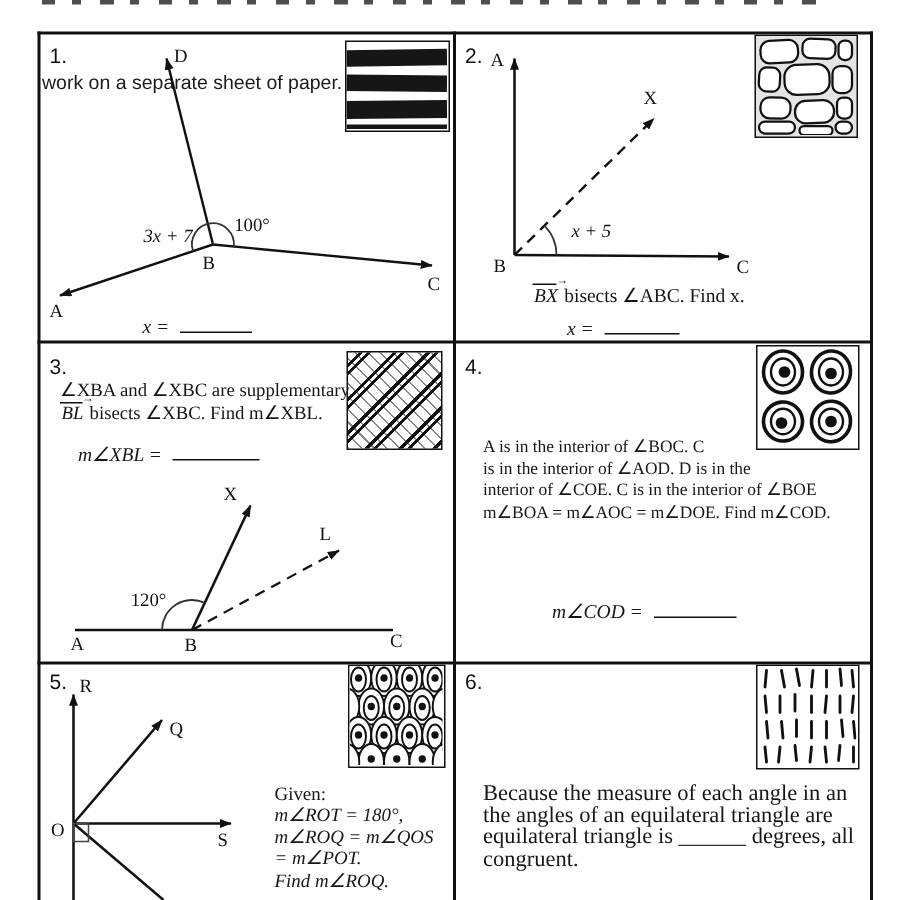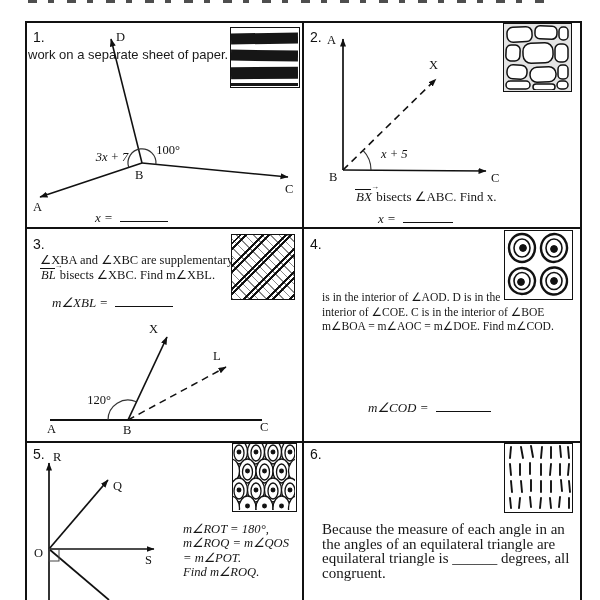--- a/index.html
+++ b/index.html
@@ -173,20 +173,21 @@
       <ellipse cx="17" cy="50" rx="8" ry="8.5" stroke-width="1.6"></ellipse>
       <circle cx="16" cy="51" r="3.4" fill="#111"></circle>
       <ellipse cx="49" cy="50" rx="13" ry="13.5" stroke-width="2.4" transform="rotate(5 49 50)"></ellipse>
       <ellipse cx="49" cy="50" rx="8" ry="8.5" stroke-width="1.6"></ellipse>
       <circle cx="49" cy="50" r="3.4" fill="#111"></circle>
     </g>
   </svg>
 </div>
 
 <div class="abs" style="left:322px;top:291px;">
+  <div class="p4line">A is in the interior of ∠BOC.  C</div>
   <div class="p4line">is in the interior of ∠AOD.  D is in the</div>
   <div class="p4line">interior of ∠COE.  C is in the interior of ∠BOE</div>
   <div class="p4line">m∠BOA = m∠AOC = m∠DOE.  Find m∠COD.</div>
 </div>
 
 <div class="abs ansrow" style="left:368px;top:399px;">
   <span class="math">m∠COD =</span>
   <span class="blank" style="width:55px;"></span>
 </div>
 
@@ -262,20 +263,21 @@
   <line x1="22" y1="106" x2="127" y2="106" stroke="#111" stroke-width="1.7" marker-end="url(#m5)"></line>
   <line x1="22" y1="106" x2="82" y2="157" stroke="#111" stroke-width="1.7"></line>
   <rect x="22" y="106" width="10" height="12" fill="none" stroke="#444" stroke-width="1"></rect>
   <text x="26" y="18" class="ptlabel">R</text>
   <text x="86" y="47" class="ptlabel">Q</text>
   <text x="118" y="121" class="ptlabel">S</text>
   <text x="7" y="114" class="ptlabel">O</text>
 </svg>
 
 <div class="abs" style="left:183px;top:522px;">
+  <div class="givenline">Given:</div>
   <div class="givenline math">m∠ROT = 180°,</div>
   <div class="givenline math">m∠ROQ = m∠QOS</div>
   <div class="givenline math">= m∠POT.</div>
   <div class="givenline math">Find m∠ROQ.</div>
 </div>
 
 <div class="abs num" style="left:310px;top:446px;">6.</div>
 
 <div class="abs patbox" style="left:504px;top:443px;width:69px;height:70px;">
   <svg width="66" height="67" viewBox="0 0 66 67">

